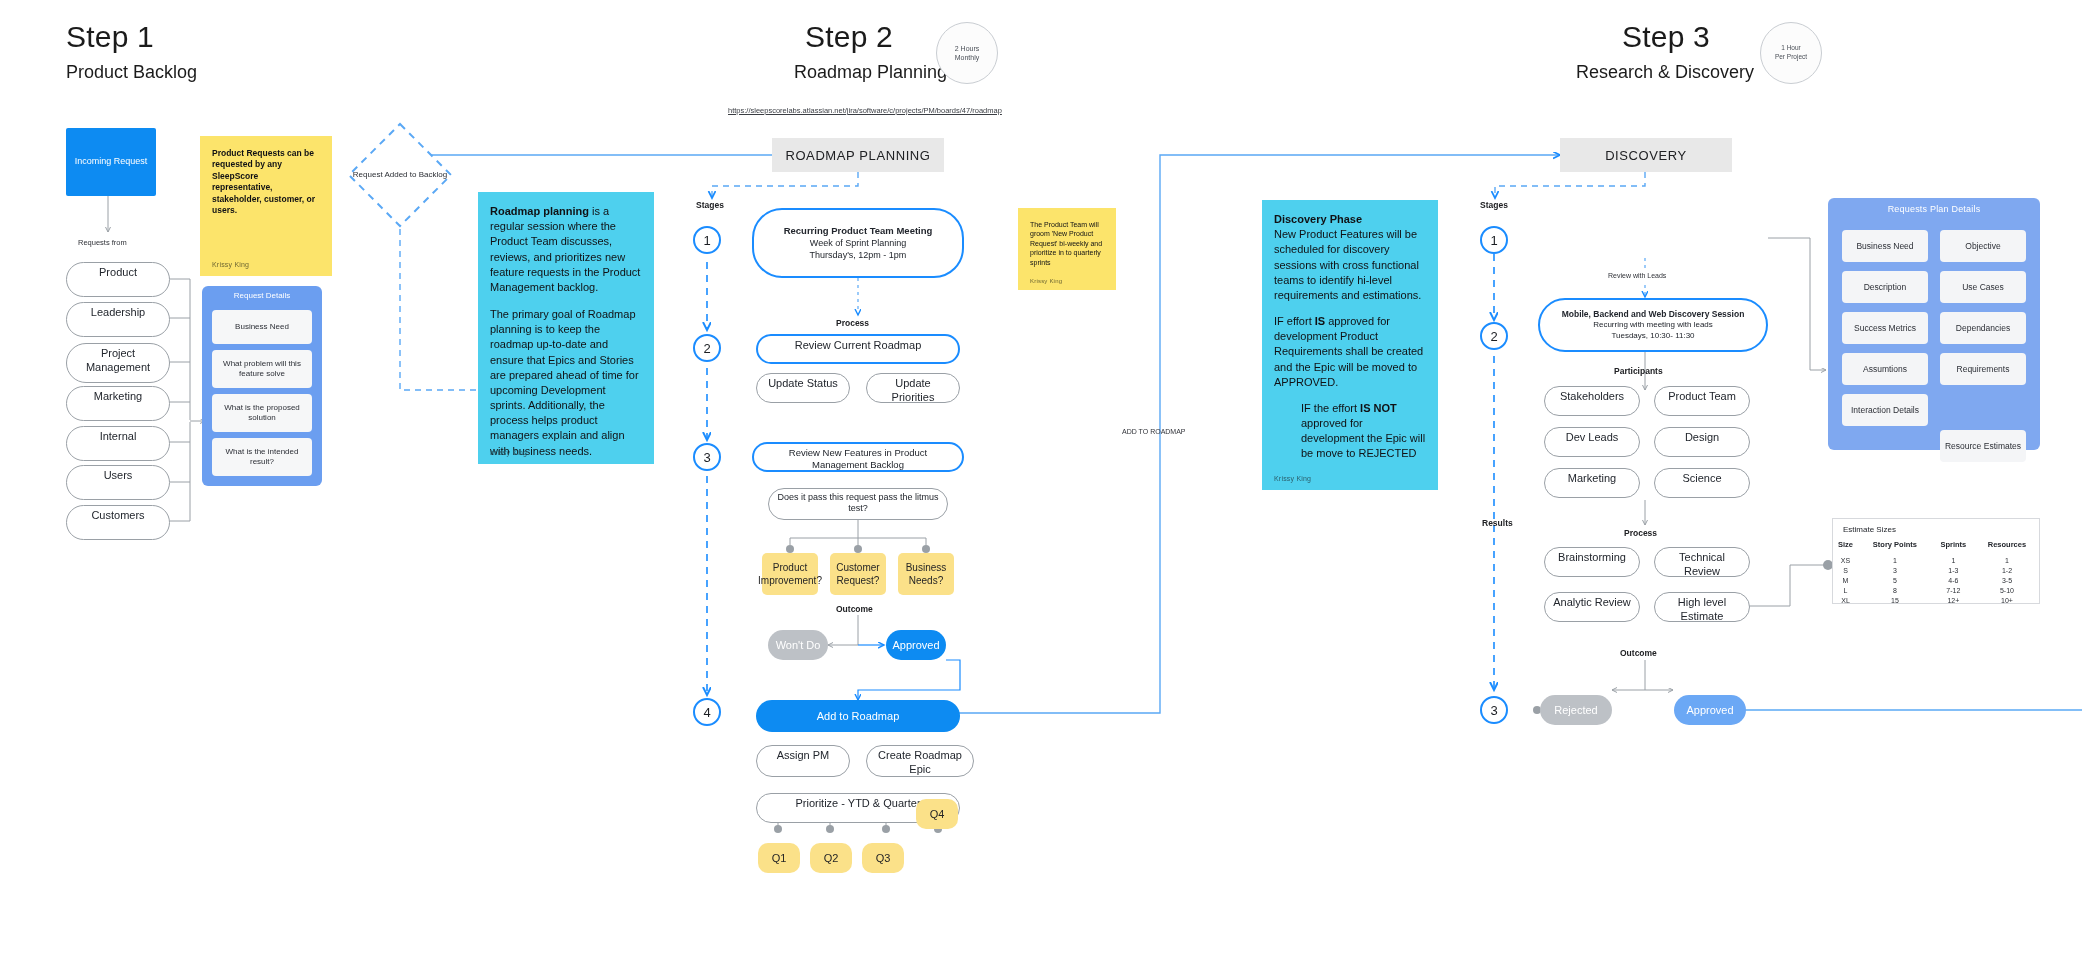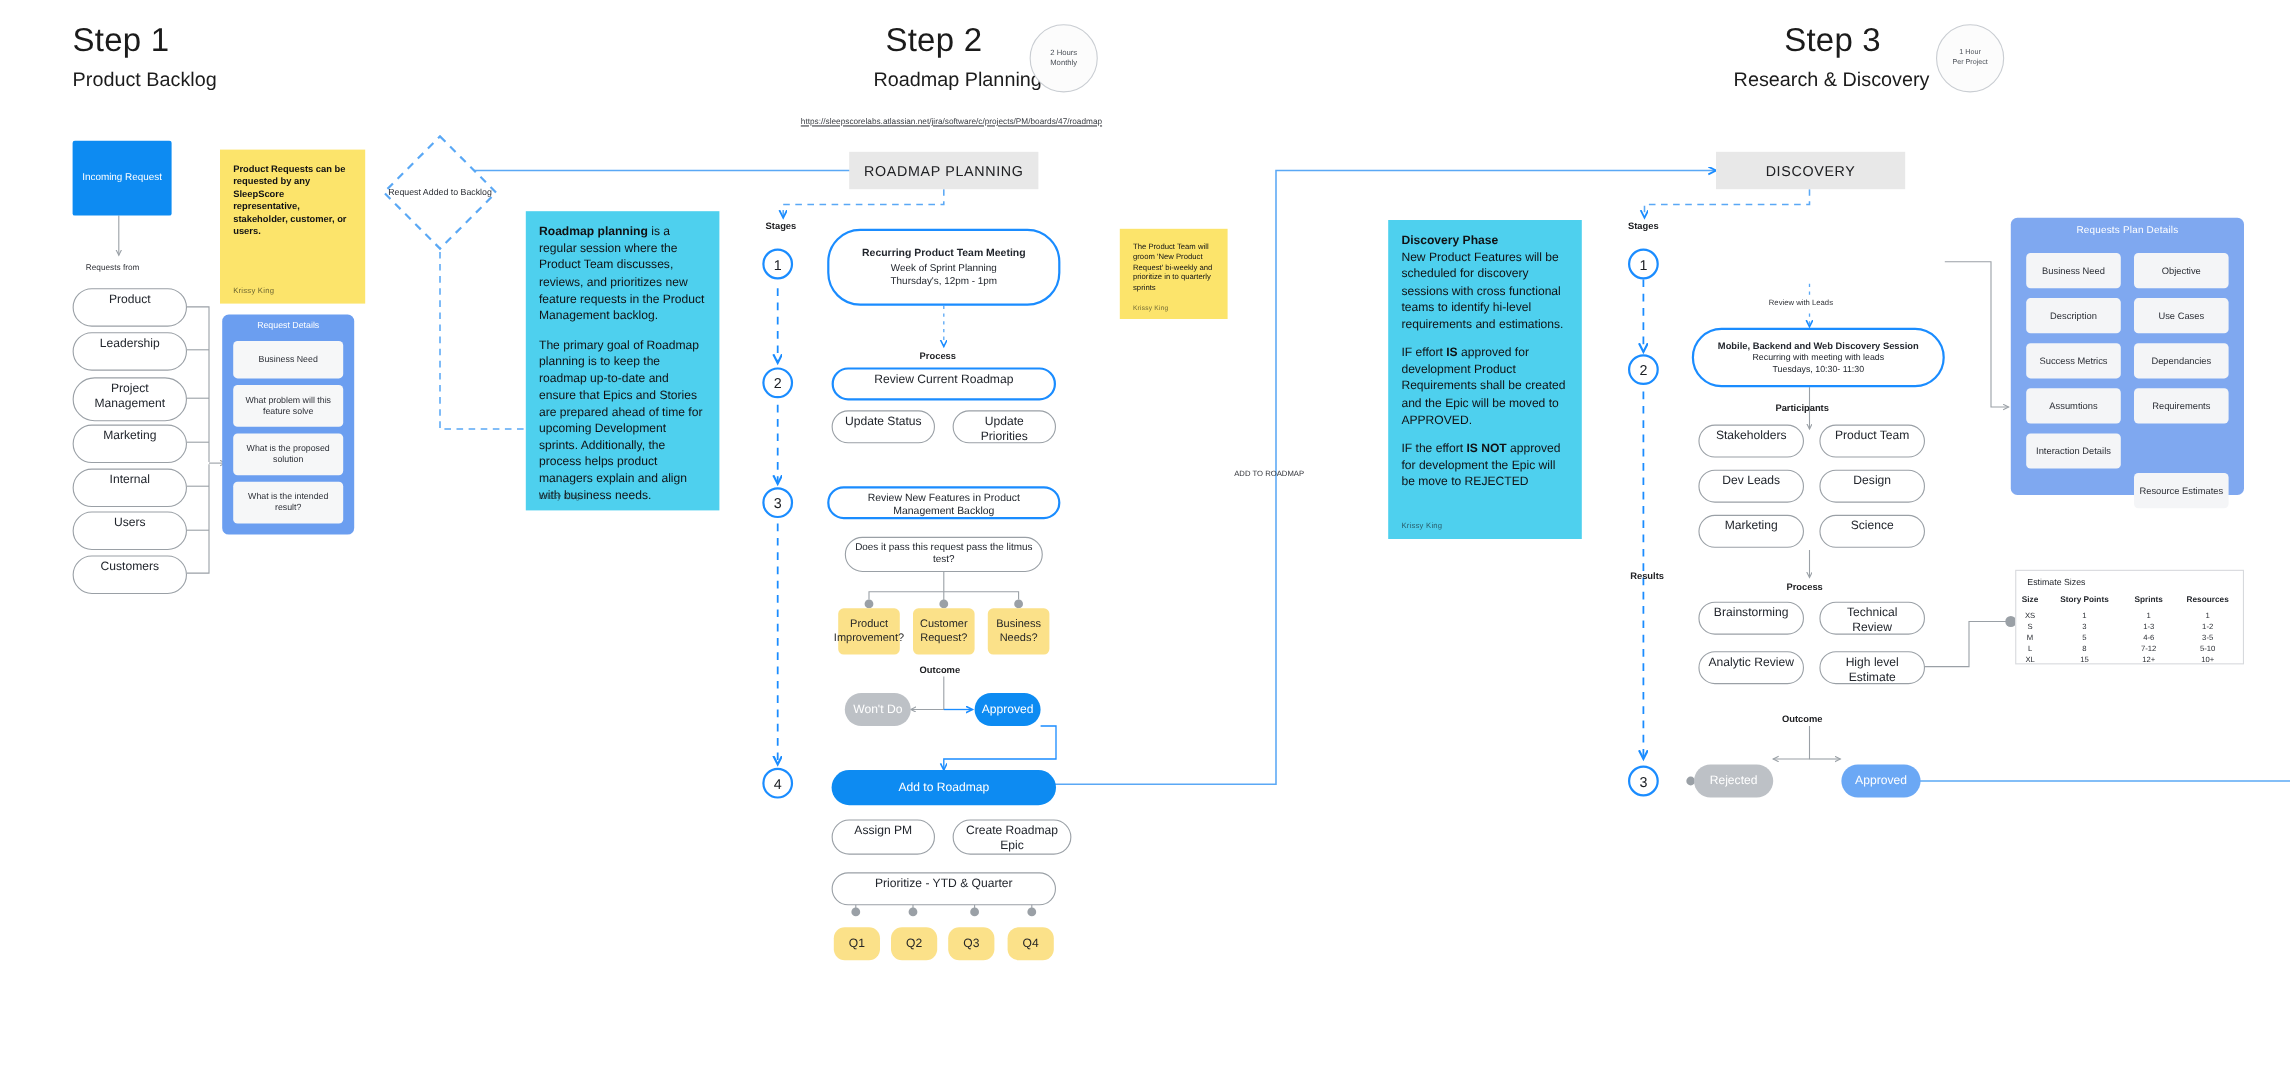--- a/index.html
+++ b/index.html
@@ -289,38 +289,38 @@
   <div class="abs solid-blue round" style="left:886px; top:630px; width:60px; height:30px;">Approved</div>
 
   <div class="abs solid-blue round" style="left:756px; top:700px; width:204px; height:32px; font-size:11px;">Add to Roadmap</div>
   <div class="abs pill" style="left:756px; top:745px; width:94px; height:32px;">Assign PM</div>
   <div class="abs pill" style="left:866px; top:745px; width:108px; height:32px;">Create Roadmap Epic</div>
   <div class="abs pill" style="left:756px; top:793px; width:204px; height:30px;">Prioritize - YTD &amp; Quarter</div>
 
   <div class="abs quarter" style="left:758px; top:843px; width:42px; height:30px;">Q1</div>
   <div class="abs quarter" style="left:810px; top:843px; width:42px; height:30px;">Q2</div>
   <div class="abs quarter" style="left:862px; top:843px; width:42px; height:30px;">Q3</div>
-  <div class="abs quarter" style="left:916px; top:843px; width:42px; height:30px;">Q4</div>
+  <div class="abs quarter" style="left:916px; top:799px; width:42px; height:30px;">Q4</div>
 
   <div class="abs tiny" style="left:1122px; top:428px; font-size:7px;">ADD TO ROADMAP</div>
 
   <div class="abs step-title" style="left:1622px; top:20px;">Step 3</div>
   <div class="abs step-sub" style="left:1576px; top:62px;">Research &amp; Discovery</div>
   <div class="abs time-circle" style="left:1760px; top:22px; width:62px; height:62px; font-size:6.5px;">
       <span style="white-space:pre-line">1 Hour
 Per Project</span>
     </div>
 
   <div class="abs gray-header" style="left:1560px; top:138px; width:172px; height:34px;">DISCOVERY</div>
 
   <div class="note blue" style="left:1262px; top:200px; width:176px; height:290px;">
     <div class="note-body b" style="font-size:11px;">Discovery Phase</div>
     <div class="note-body" style="font-size:11px;">New Product Features will be scheduled for discovery sessions with cross functional teams to identify hi-level requirements and estimations.</div>
     <div class="note-body" style="font-size:11px; margin-top:11px;"><span>IF effort </span><span class="b">IS</span><span> approved for development Product Requirements shall be created and the Epic will be moved to APPROVED.</span></div>
-    <div class="note-body" style="font-size:11px; margin-top:11px;"><span>IF the effort </span><span class="b">IS NOT</span><span> approved for development the Epic will be move to REJECTED</span></div>
+    <div class="note-body" style="font-size:11px; margin-top:11px;margin-left:27px;"><span>IF the effort </span><span class="b">IS NOT</span><span> approved for development the Epic will be move to REJECTED</span></div>
     <div class="note-author">Krissy King</div>
   </div>
 
   <div class="abs mini-label" style="left:1480px; top:200px;">Stages</div>
 
   <div class="abs stage-num" style="left:1480px; top:226px;">1</div>
   <div class="abs stage-num" style="left:1480px; top:322px;">2</div>
   <div class="abs stage-num" style="left:1480px; top:696px;">3</div>
 
   <div class="abs tiny" style="left:1608px; top:272px; font-size:7px;">Review with Leads</div>

